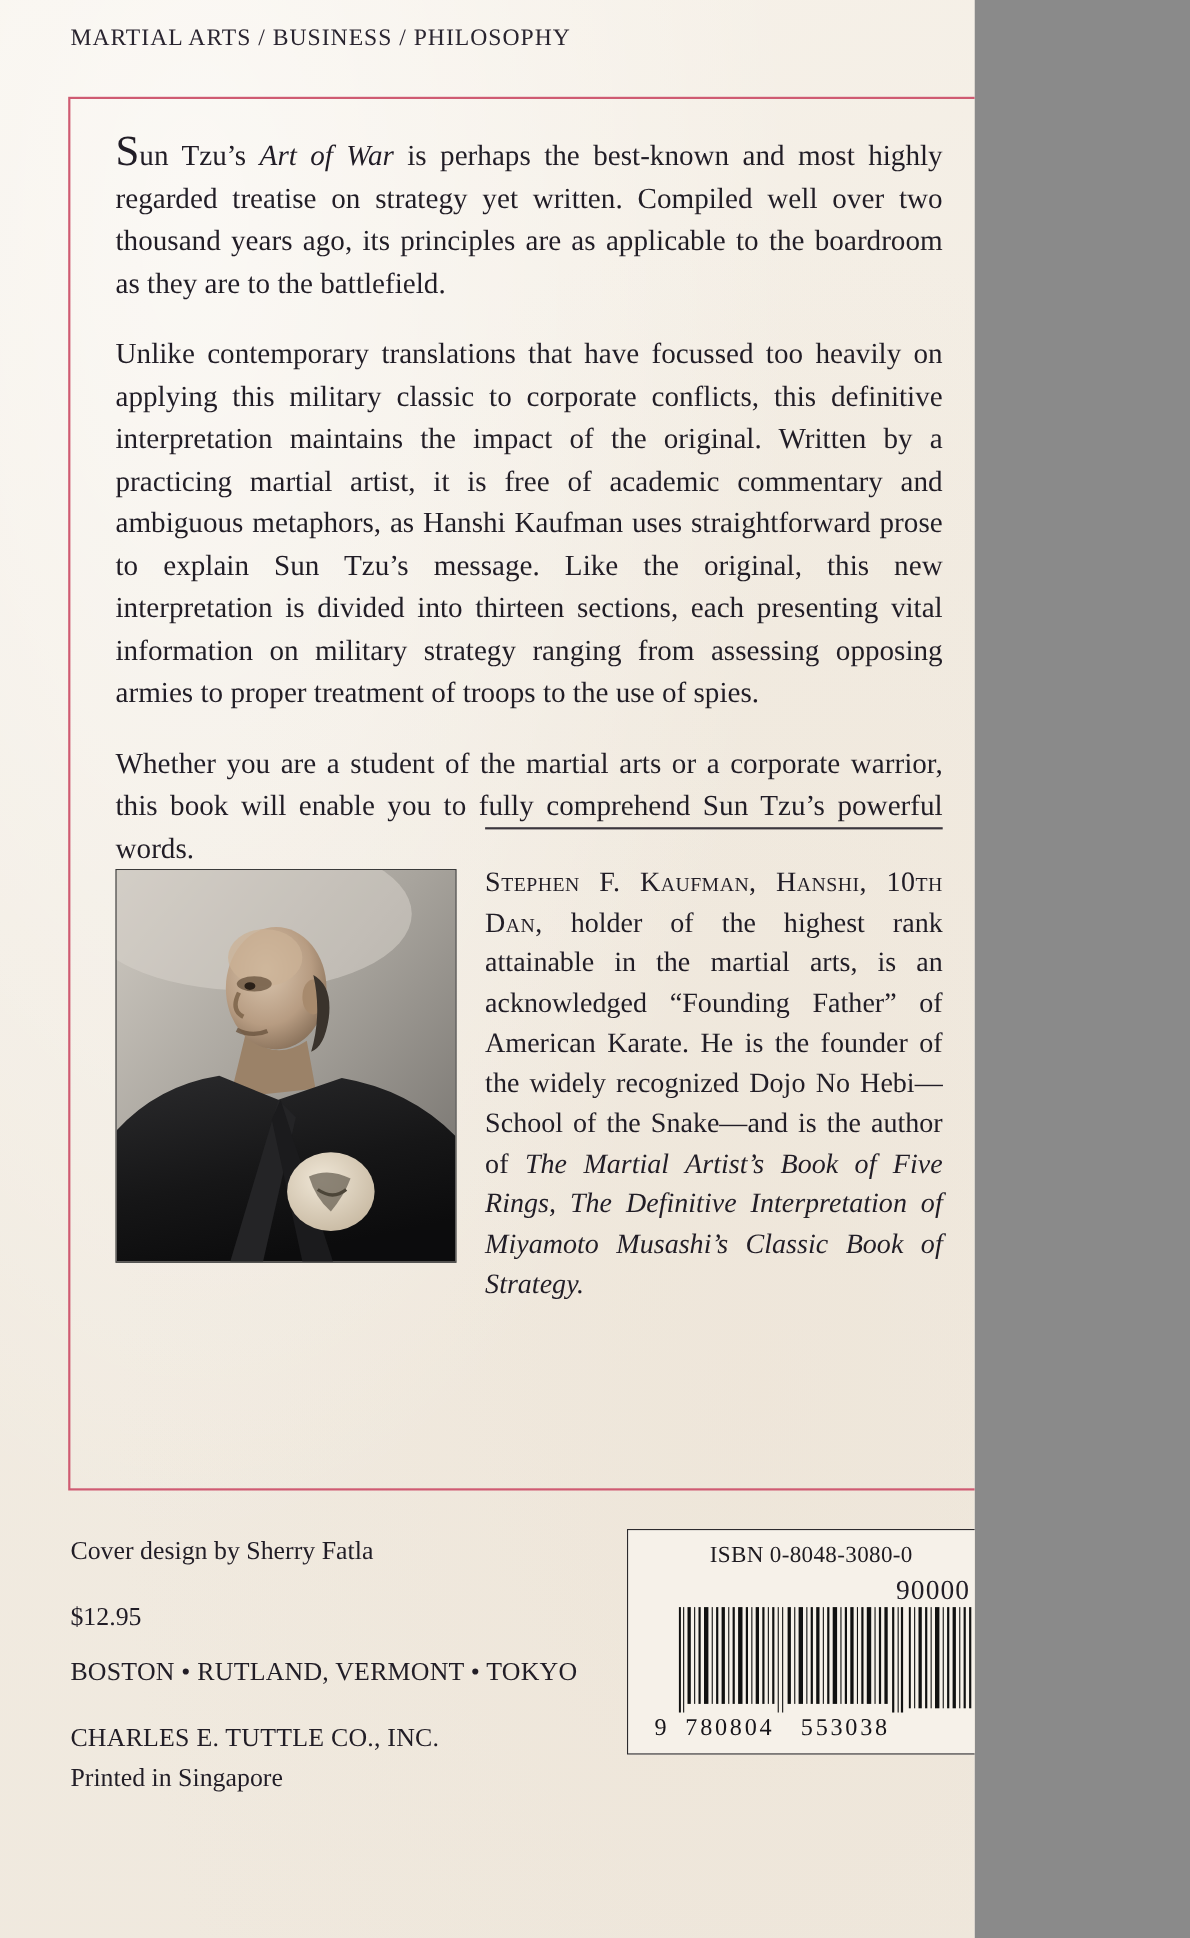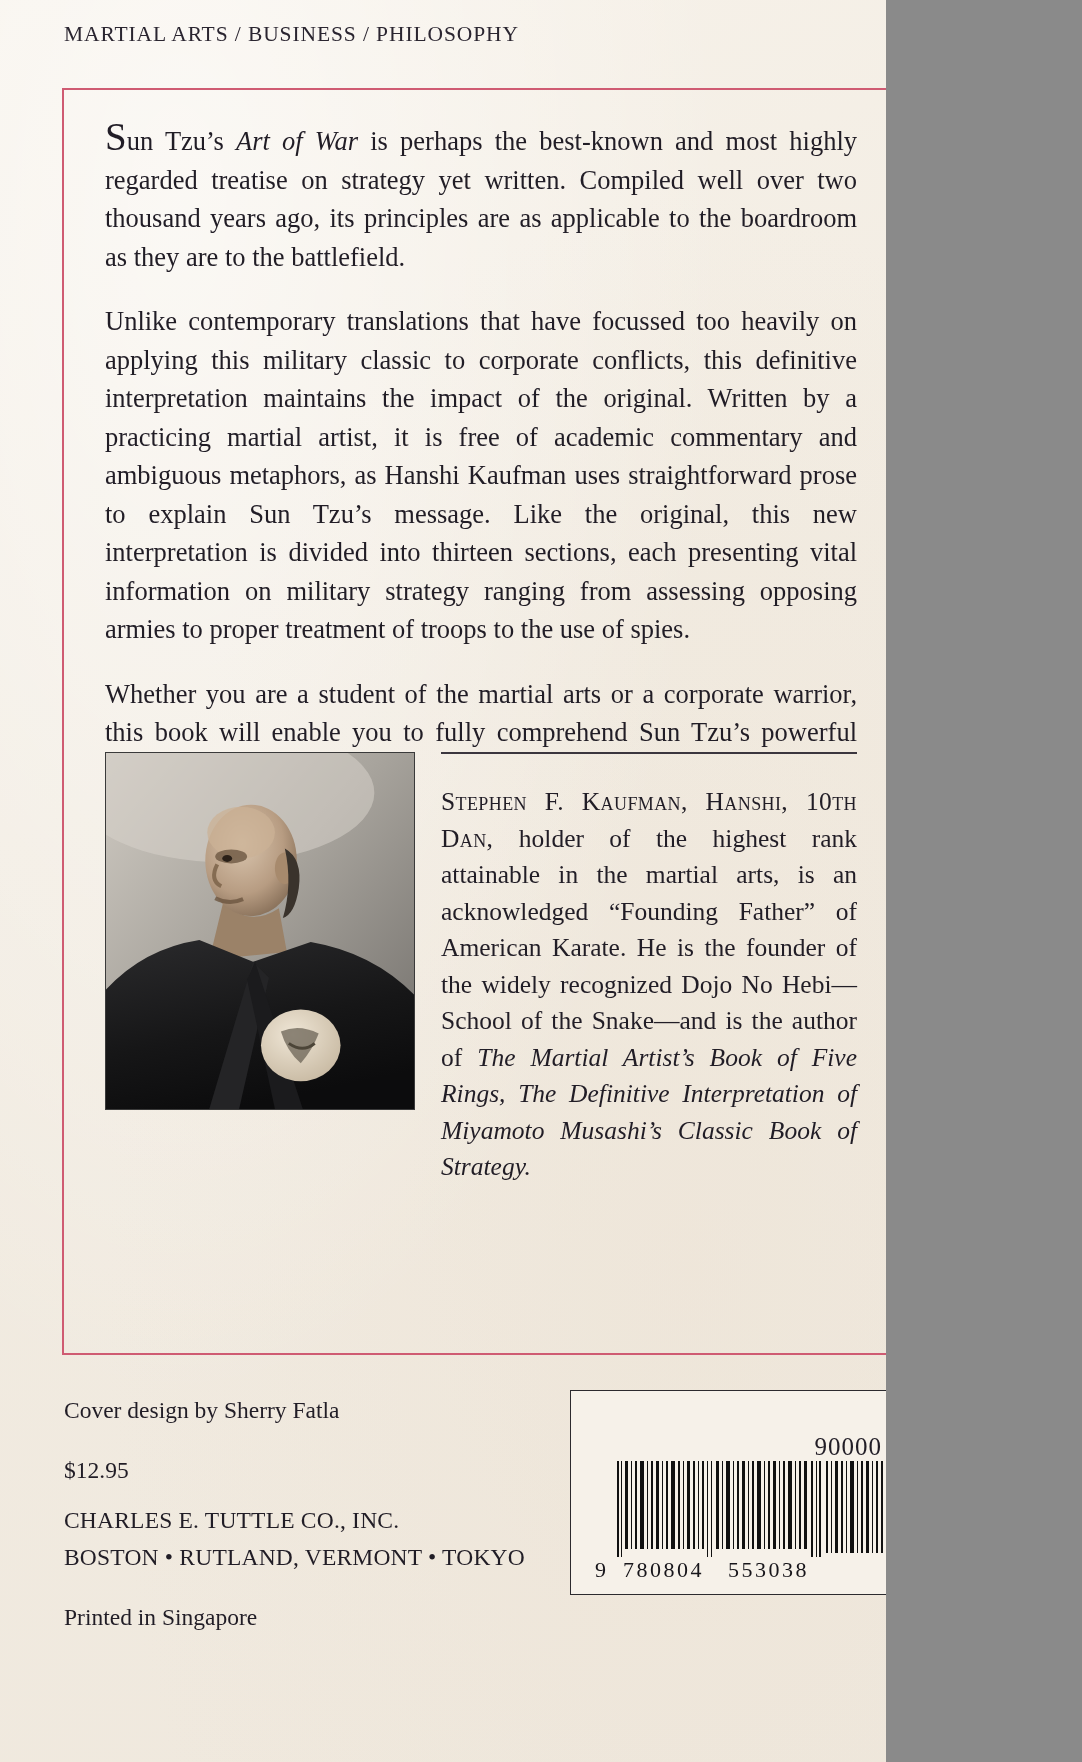--- a/index.html
+++ b/index.html
@@ -70,20 +70,21 @@
   .it { font-style: italic; }
 
   
   .author-block {
     position: absolute;
     left: 105px;
     top: 752px;
     width: 752px;
     display: flex;
     gap: 26px;
+    align-items: center;
   }
   .photo-frame {
     width: 310px;
     height: 358px;
     border: 1.5px solid #3a3a3a;
     box-sizing: border-box;
     flex: 0 0 auto;
     overflow: hidden;
     background: #b9b5ae;
     position: relative;
@@ -254,26 +255,27 @@
 
     <div class="bio-col">
       <div class="bio-rule"></div>
       <p class="bio-text"><span class="smallcaps">Stephen F. Kaufman, Hanshi, 10th Dan,</span><span> holder of the highest rank attainable in the martial arts, is an acknowledged “Founding Father” of American Karate. He is the founder of the widely recognized Dojo No Hebi—School of the Snake—and is the author of </span><span class="it">The Martial Artist’s Book of Five Rings, The Definitive Interpretation of Miyamoto Musashi’s Classic Book of Strategy.</span></p>
     </div>
   </div>
 
   <div class="footer-left">
     <div class="line credit">Cover design by Sherry Fatla</div>
     <div class="line price">$12.95</div>
+    <div class="line pub2">BOSTON • RUTLAND, VERMONT • TOKYO</div>
     <div class="line pub1">CHARLES E. TUTTLE CO., INC.</div>
-    <div class="line pub2">BOSTON • RUTLAND, VERMONT • TOKYO</div>
     <div class="line printed">Printed in Singapore</div>
   </div>
 
   <div class="barcode-box">
+    <div class="isbn-text">ISBN 0-8048-3080-0</div>
     <div class="supp-text">90000</div>
 
     <div class="bars-wrap">
       <div class="bars-main">
         <svg viewBox="0 0 205 96" preserveAspectRatio="none">
           <rect x="0" y="0" width="2" height="96" fill="#111"></rect>
           <rect x="4" y="0" width="1" height="96" fill="#111"></rect>
           <rect x="8" y="0" width="3" height="88" fill="#111"></rect>
           <rect x="14" y="0" width="1" height="88" fill="#111"></rect>
           <rect x="18" y="0" width="2" height="88" fill="#111"></rect>

